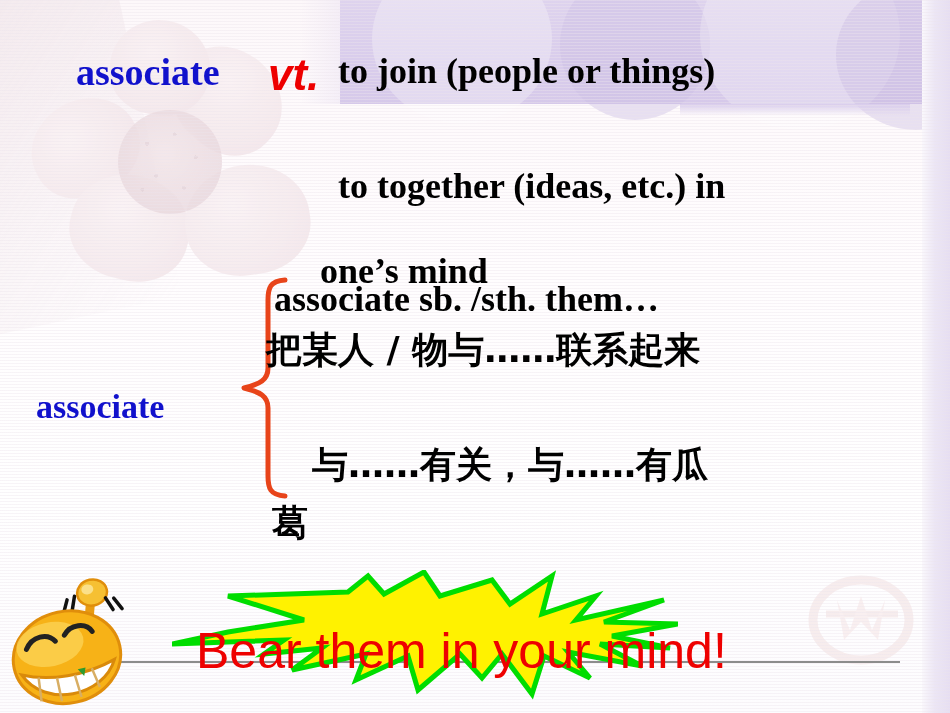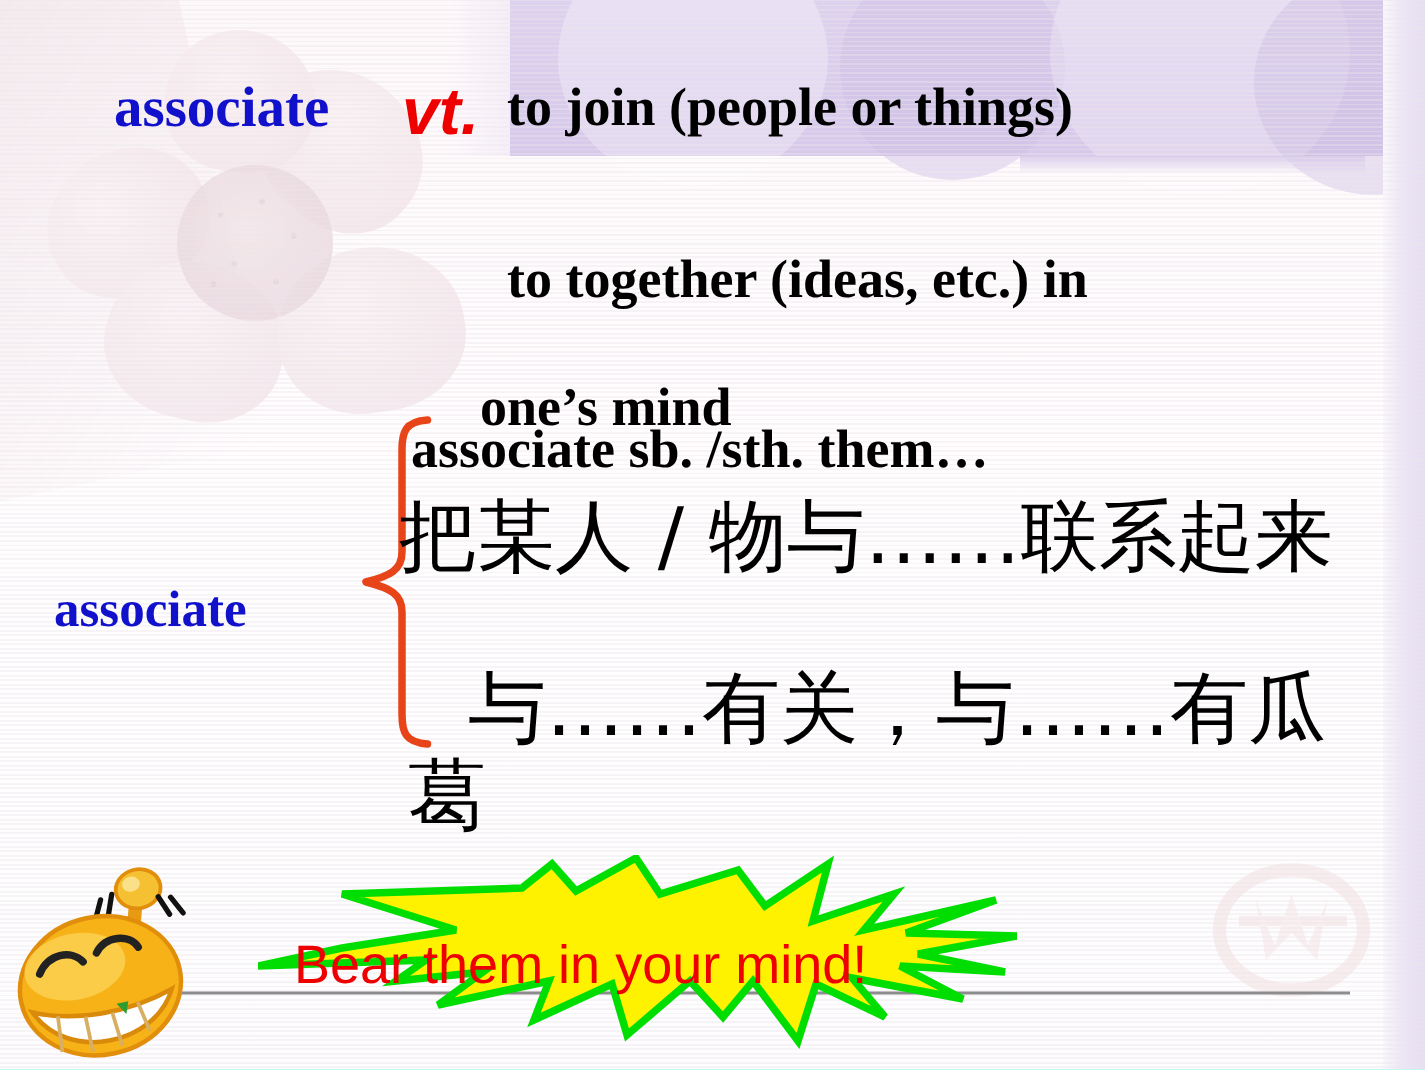--- a/index.html
+++ b/index.html
@@ -146,23 +146,23 @@
   }
   .pos {
     font-family: Liberation Sans, sans-serif;
     font-weight: bold;
     font-style: italic;
     font-size: 44px;
     color: #EE0000;
   }
   .cn {
     font-family: "DejaVu Sans", "Liberation Sans", sans-serif;
-    font-weight: normal;
+    font-weight: bold;
     color: #000000;
-    font-size: 52px;
+    font-size: 36px;
   }
   .left-word {
     font-family: "Liberation Serif", "DejaVu Serif", serif;
     font-weight: bold;
     font-size: 34px;
     color: #1111CC;
   }
 
   
   .brace {
@@ -195,21 +195,21 @@
     top: 570px;
     width: 506px;
     height: 132px;
   }
   .burst-text {
     position: absolute;
     left: 196px;
     top: 622px;
     font-family: "Liberation Sans", "DejaVu Sans", sans-serif;
     font-weight: normal;
-    font-size: 36px;
+    font-size: 50px;
     color: #EE0000;
     white-space: nowrap;
     letter-spacing: 0px;
   }
 </style>
 </head>
 <body>
 
 <div id="slide">
 

